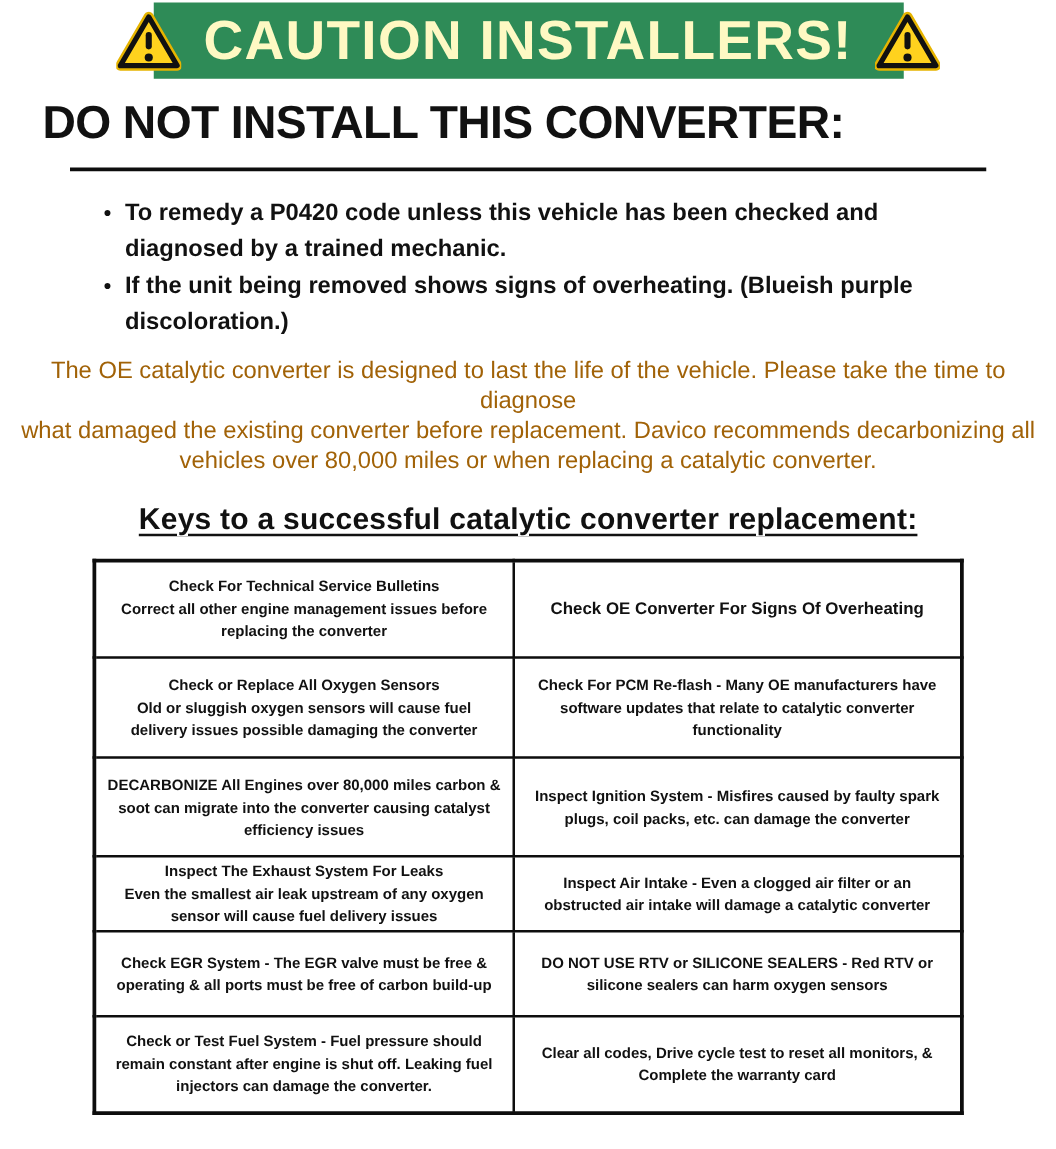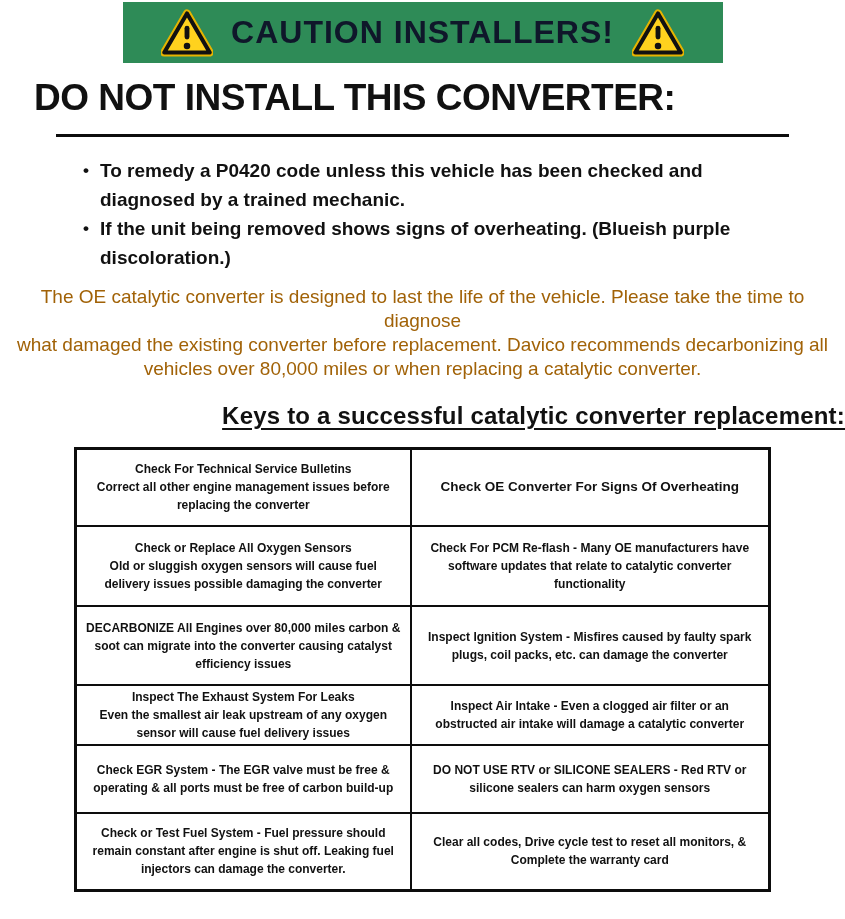--- a/index.html
+++ b/index.html
@@ -12,23 +12,23 @@
     overflow: hidden;
   }
   .banner {
     width: 600px; height: 61px;
     margin: 2px auto 0;
     background: #2e8b57;
     display: flex; align-items: center; justify-content: center;
     gap: 18px;
   }
   .banner-title {
-    color: #0f172a;
+    color: #fef9c3;
     font-weight: bold;
-    font-size: 32px;
+    font-size: 44px;
     letter-spacing: 1px;
     white-space: nowrap;
     text-align: right;
   }
   .tri { width: 52px; height: 48px; flex: 0 0 auto; }
   .main-heading {
     margin: 15px 0 0;
     text-align: left;
     font-size: 37px;
     font-weight: bold;
@@ -65,21 +65,21 @@
     width: 832px;
     margin: 13px auto 0;
     text-align: center;
     font-size: 19px;
     line-height: 24px;
     color: #a16207;
     white-space: pre-line;
   }
   .keys-heading {
     margin: 21px 0 0;
-    text-align: right;
+    text-align: center;
     font-size: 24px;
     font-weight: bold;
     text-decoration: underline;
     text-decoration-thickness: 2px;
     text-underline-offset: 4px;
     letter-spacing: 0.2px;
   }
   table.checklist {
     margin: 17px auto 0;
     border-collapse: collapse;

